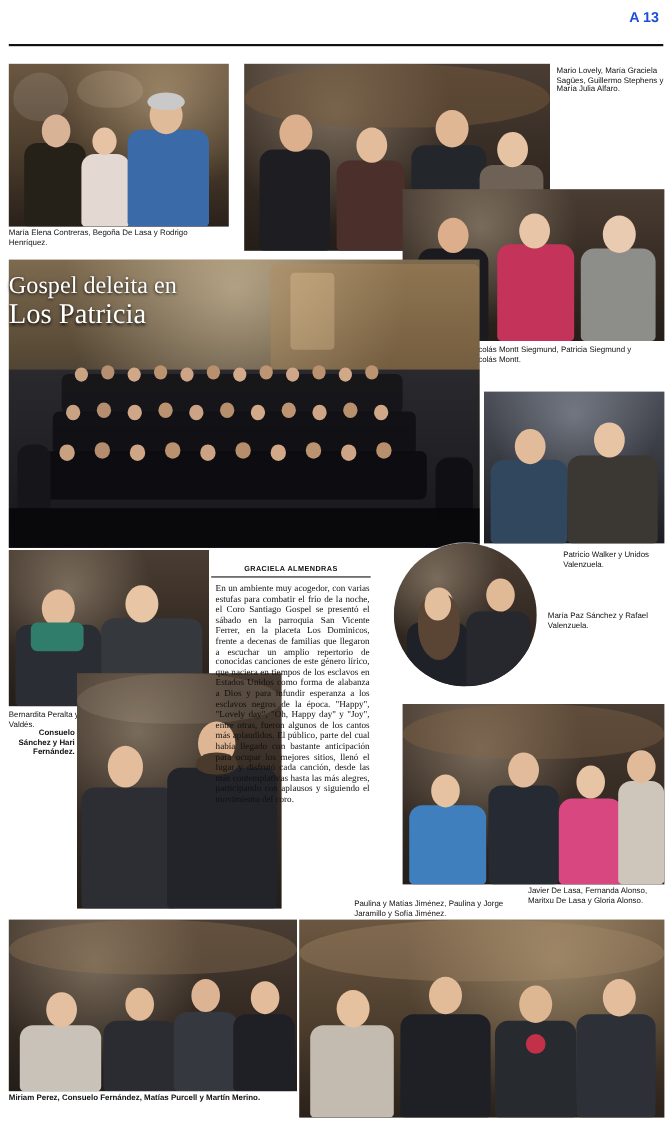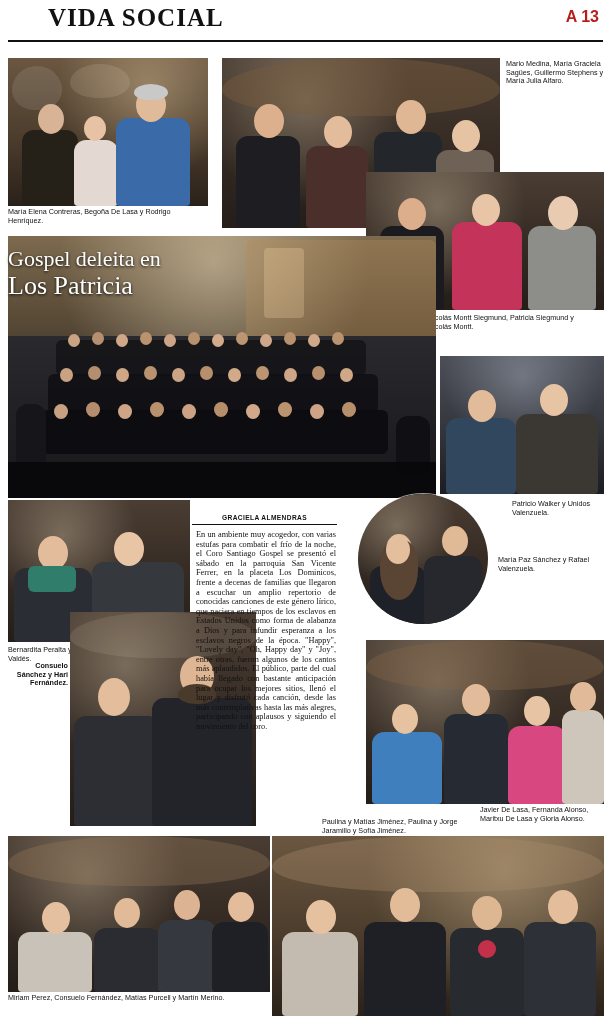--- a/index.html
+++ b/index.html
@@ -2,21 +2,21 @@
 <html><head>
 <meta charset="utf-8">
 <style>
   html,body{margin:0;padding:0;background:#ffffff;}
   body{width:611px;height:1024px;font-family:"Liberation Serif",serif;color:#111;position:relative;overflow:hidden;}
   .page{position:relative;width:611px;height:1024px;background:#fff;}
 
   
   .masthead{position:absolute;left:0;top:0;width:611px;height:44px;}
   .masthead-title{position:absolute;left:48px;top:4px;font-family:"Liberation Serif",serif;font-size:25px;font-weight:bold;letter-spacing:1px;color:#111;}
-  .masthead-folio{position:absolute;right:12px;top:8px;font-family:"Liberation Sans",sans-serif;font-size:16px;font-weight:bold;color:#b91c1c;}
+  .masthead-folio{position:absolute;right:12px;top:8px;font-family:"Liberation Sans",sans-serif;font-size:13px;font-weight:bold;color:#1d4ed8;}
   .masthead-rule{position:absolute;left:8px;top:40px;width:595px;height:2px;background:#111;}
 
   
   .ph{position:absolute;overflow:hidden;background:#3a3a3a;}
   .cap{position:absolute;font-family:"Liberation Sans",sans-serif;font-size:7.2px;line-height:8.6px;color:#111;}
   .cap.b{font-weight:bold;}
 
   
   .room-dark{background:
      radial-gradient(circle at 30% 25%, rgba(255,235,200,.30), rgba(0,0,0,0) 45%),
@@ -52,21 +52,20 @@
   .circ{position:absolute;border-radius:50%;overflow:hidden;}
 
   .ph-border{box-shadow:0 0 0 1px rgba(255,255,255,.6);}
 </style>
 </head>
 <body>
 
 <div class="page">
 
   <div class="masthead">
-    <div class="masthead-title">VIDA SOCIAL</div>
     <div class="masthead-folio">A 13</div>
     <div class="masthead-rule"></div>
   </div>
 
   <div class="ph room-warm" style="left:8px;top:58px;width:200px;height:148px;">
     <div class="blob" style="left:4px;top:8px;width:50px;height:44px;background:rgba(255,255,255,.10);"></div>
     <div class="blob" style="left:62px;top:6px;width:60px;height:34px;background:rgba(255,240,210,.12);"></div>
     <div class="body" style="left:14px;top:72px;width:56px;height:76px;background:#262118;"></div>
     <div class="head" style="left:30px;top:46px;width:26px;height:30px;background:#d8b395;"></div>
     <div class="body" style="left:66px;top:82px;width:44px;height:66px;background:#e3d9d2;"></div>
@@ -81,21 +80,21 @@
     <div class="blob" style="left:0px;top:0px;width:278px;height:58px;background:rgba(120,92,60,.45);"></div>
     <div class="body" style="left:14px;top:78px;width:64px;height:92px;background:#1e1e22;"></div>
     <div class="head" style="left:32px;top:46px;width:30px;height:34px;background:#dcb08d;"></div>
     <div class="body" style="left:84px;top:88px;width:62px;height:82px;background:#4a2f2a;"></div>
     <div class="head" style="left:102px;top:58px;width:28px;height:32px;background:#e3bc9c;"></div>
     <div class="body" style="left:152px;top:74px;width:68px;height:96px;background:#23262b;"></div>
     <div class="head" style="left:174px;top:42px;width:30px;height:34px;background:#e0b795;"></div>
     <div class="body" style="left:214px;top:92px;width:58px;height:78px;background:#6d6255;"></div>
     <div class="head" style="left:230px;top:62px;width:28px;height:32px;background:#e6c3a2;"></div>
   </div>
-  <div class="cap" style="left:506px;top:60px;width:98px;">Mario Medina, María Graciela Sagües, Guillermo Stephens y María Julia Alfaro.</div>
+  <div class="cap" style="left:506px;top:60px;width:98px;">Mario Lovely, María Graciela Sagües, Guillermo Stephens y María Julia Alfaro.</div>
 
   <div class="ph room-dark" style="left:366px;top:172px;width:238px;height:138px;">
     <div class="body" style="left:14px;top:54px;width:64px;height:84px;background:#1b1b1f;"></div>
     <div class="head" style="left:32px;top:26px;width:28px;height:32px;background:#dcae8c;"></div>
     <div class="body" style="left:86px;top:50px;width:70px;height:88px;background:#c4345a;"></div>
     <div class="head" style="left:106px;top:22px;width:28px;height:32px;background:#e7c5a6;"></div>
     <div class="body" style="left:162px;top:54px;width:68px;height:84px;background:#8d8e8a;"></div>
     <div class="head" style="left:182px;top:24px;width:30px;height:34px;background:#e8cbb0;"></div>
   </div>
   <div class="cap" style="left:428px;top:314px;width:150px;">Nicolás Montt Siegmund, Patricia Siegmund y Nicolás Montt.</div>
@@ -206,21 +205,21 @@
     <div class="blob" style="left:0;top:0;width:262px;height:50px;background:rgba(150,120,90,.35);"></div>
     <div class="body" style="left:10px;top:96px;width:74px;height:60px;background:#c9c2b8;"></div>
     <div class="head" style="left:34px;top:66px;width:28px;height:32px;background:#e5c0a0;"></div>
     <div class="body" style="left:86px;top:92px;width:66px;height:64px;background:#2a2c31;"></div>
     <div class="head" style="left:106px;top:62px;width:26px;height:30px;background:#e1ba98;"></div>
     <div class="body" style="left:150px;top:84px;width:58px;height:72px;background:#35383e;"></div>
     <div class="head" style="left:166px;top:54px;width:26px;height:30px;background:#dcb493;"></div>
     <div class="body" style="left:204px;top:86px;width:56px;height:70px;background:#1e2025;"></div>
     <div class="head" style="left:220px;top:56px;width:26px;height:30px;background:#e3bd9b;"></div>
   </div>
-  <div class="cap" style="left:8px;top:994px;width:262px;">Miriam Perez, Consuelo Fernández, Matías Purcell y Martín Merino.</div>
+  <div class="cap" style="left:8px;top:994px;width:262px;font-weight:bold;">Miriam Perez, Consuelo Fernández, Matías Purcell y Martín Merino.</div>
 
   <div class="ph room-warm" style="left:272px;top:836px;width:332px;height:180px;">
     <div class="blob" style="left:0;top:0;width:332px;height:56px;background:rgba(170,140,105,.35);"></div>
     <div class="body" style="left:10px;top:96px;width:76px;height:84px;background:#c3bbb0;"></div>
     <div class="head" style="left:34px;top:64px;width:30px;height:34px;background:#e6c1a0;"></div>
     <div class="body" style="left:92px;top:86px;width:82px;height:94px;background:#1e2026;"></div>
     <div class="head" style="left:118px;top:52px;width:30px;height:34px;background:#e2bb99;"></div>
     <div class="body" style="left:178px;top:92px;width:74px;height:88px;background:#272a2f;"></div>
     <div class="head" style="left:200px;top:60px;width:30px;height:34px;background:#ddb692;"></div>
     <div class="blob" style="left:206px;top:104px;width:18px;height:18px;background:#c2304a;border-radius:50%;"></div>

